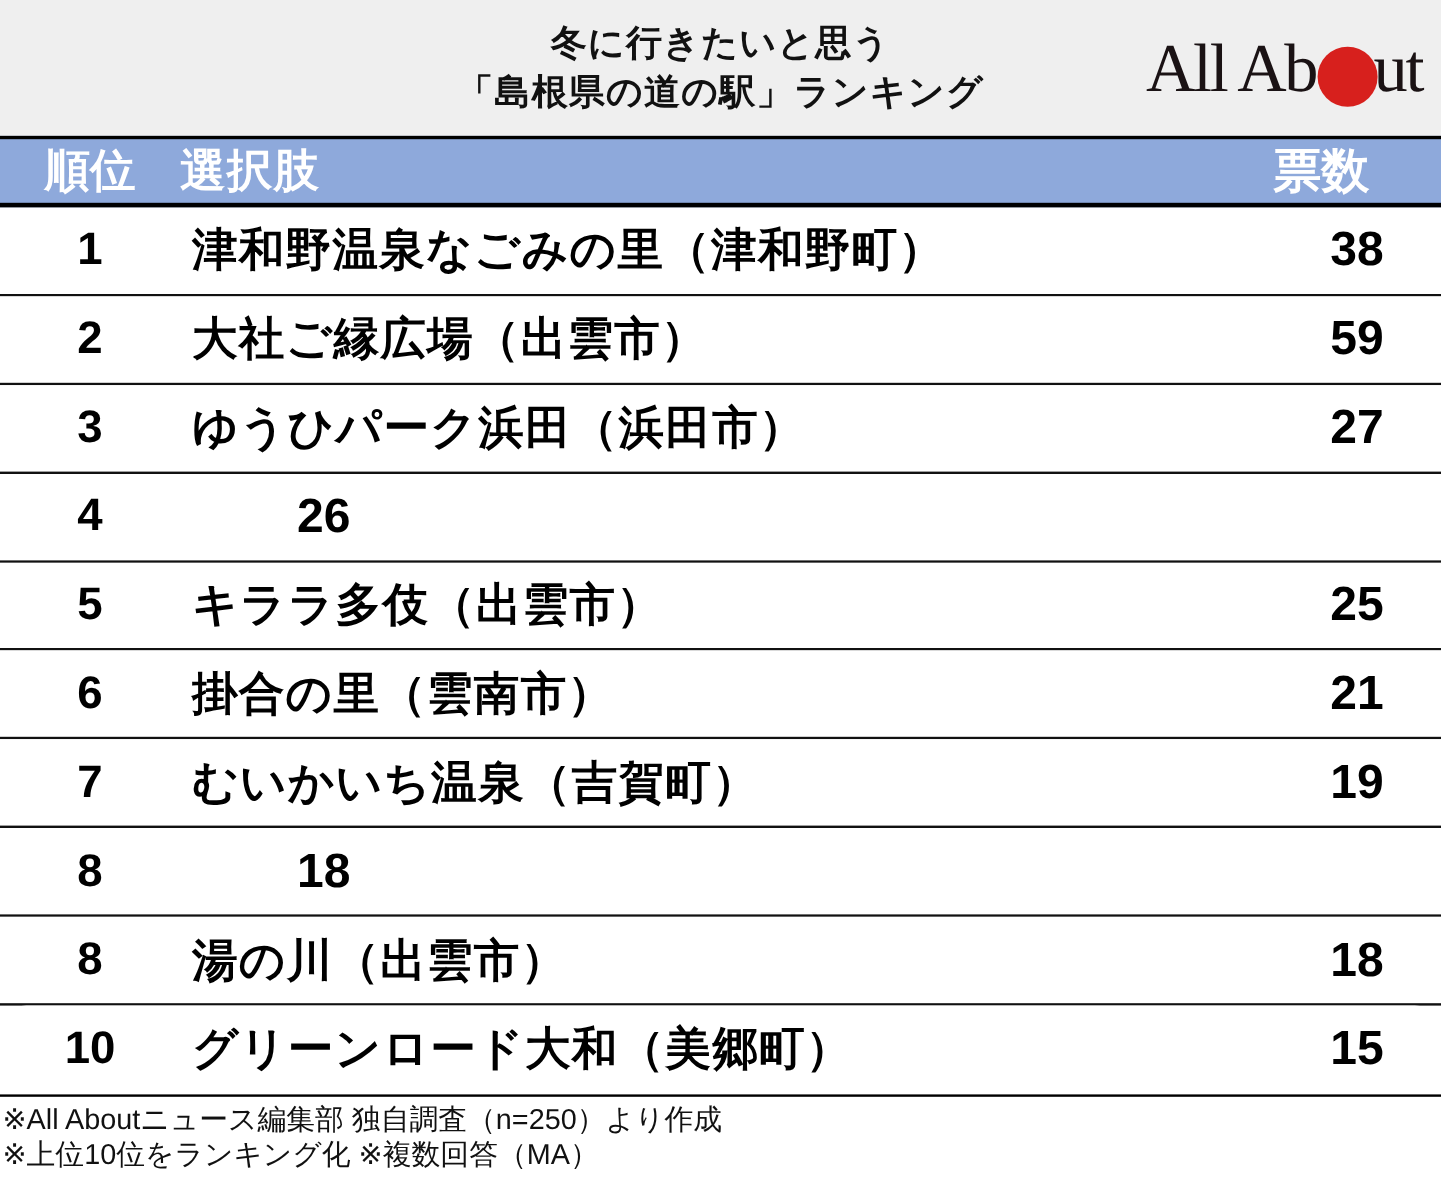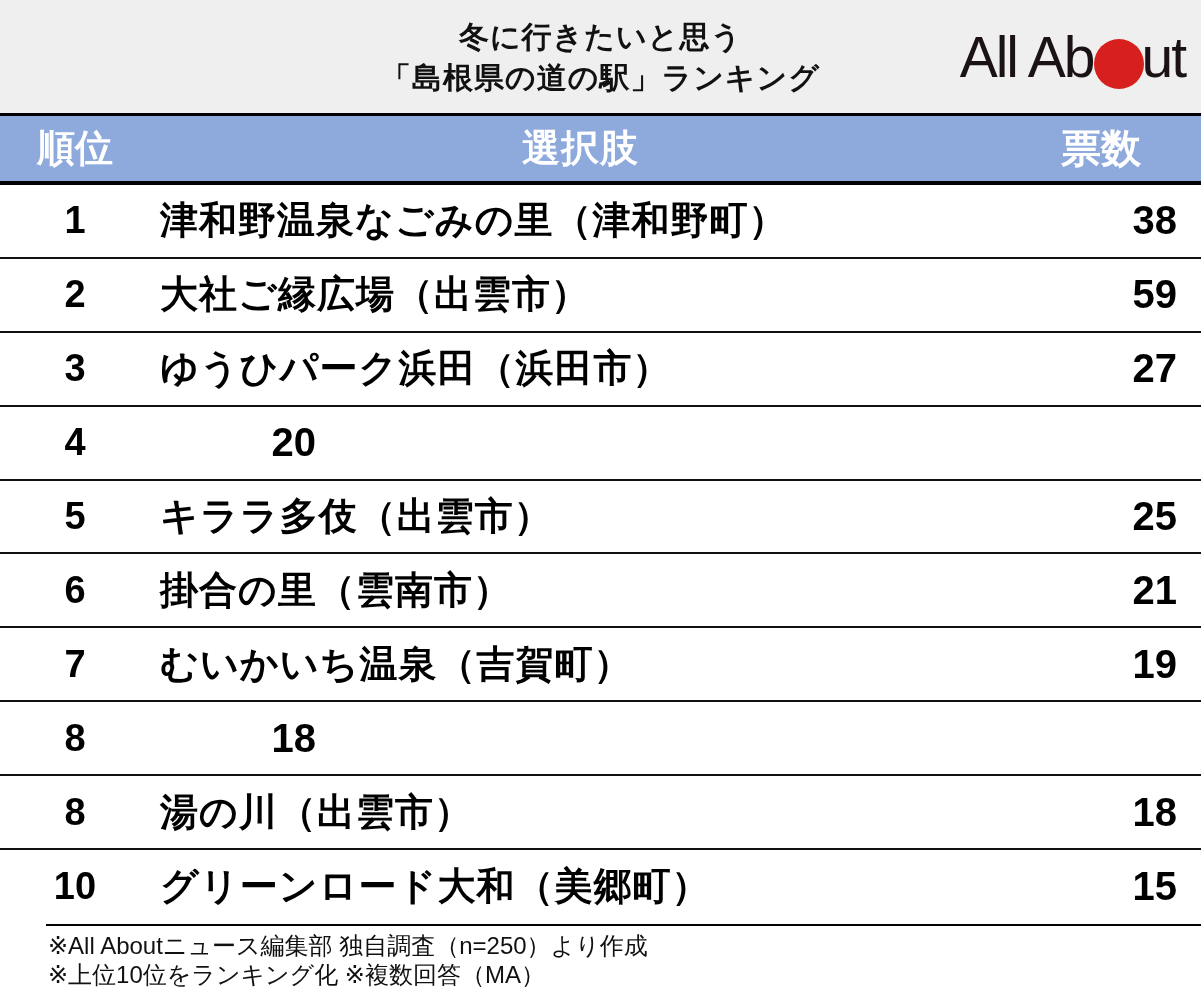--- a/index.html
+++ b/index.html
@@ -14,20 +14,21 @@
   }
 
   
   .banner {
     position: relative;
     height: 113px;
     background: #efefef;
     display: flex;
     align-items: center;
     justify-content: center;
+    font-family: Liberation Serif, serif;
   }
   .title {
     text-align: center;
     font-size: 30px;
     font-weight: bold;
     line-height: 41px;
     letter-spacing: 1px;
     color: #111;
   }
   .logo {
@@ -46,21 +47,21 @@
   .logo .dot {
     display: inline-block;
     width: 50px;
     height: 50px;
     border-radius: 50%;
     margin: 14px -3px 0 1px;
   }
 
   
   .thead {
-    height: 72px;
+    height: 60px;
     background: #8ea9db;
     border-top: 3px solid #000;
     border-bottom: 4px solid #000;
     display: flex;
     align-items: center;
     color: #ffffff;
     font-weight: bold;
     font-size: 40px;
   }
 
@@ -80,36 +81,35 @@
     width: 150px;
     text-align: center;
     font-size: 38px;
   }
   .cell.choice {
     flex: 1;
     padding-left: 10px;
     font-size: 38px;
     letter-spacing: 1px;
   }
-  .thead .cell.choice { text-align: center; padding-left: 0; }
+  .thead .cell.choice { text-align: left; padding-left: 0; }
   .cell.votes {
     width: 190px;
     text-align: right;
-    padding-right: 24px;
+    padding-right: 48px;
     font-size: 40px;
   }
   .thead .cell.votes { padding-right: 60px; font-size: 40px; }
 
   
   .footnotes {
     border-top: 2px solid #000;
     height: 69px;
     padding: 5px 2px 0;
     background: #fff;
-    margin-left: 46px;
   }
   .footnotes .note {
     font-size: 24px;
     line-height: 29px;
     color: #111;
     font-weight: normal;
   }
 </style>
 </head>
 <body>
@@ -143,21 +143,21 @@
       <div class="cell choice">大社ご縁広場（出雲市）</div>
       <div class="cell votes">59</div>
     </div>
     <div class="trow">
       <div class="cell rank">3</div>
       <div class="cell choice">ゆうひパーク浜田（浜田市）</div>
       <div class="cell votes">27</div>
     </div>
     <div class="trow">
       <div class="cell rank">4</div>
-      <div class="cell votes">20</div>
+      <div class="cell votes">26</div>
     </div>
     <div class="trow">
       <div class="cell rank">5</div>
       <div class="cell choice">キララ多伎（出雲市）</div>
       <div class="cell votes">25</div>
     </div>
     <div class="trow">
       <div class="cell rank">6</div>
       <div class="cell choice">掛合の里（雲南市）</div>
       <div class="cell votes">21</div>

